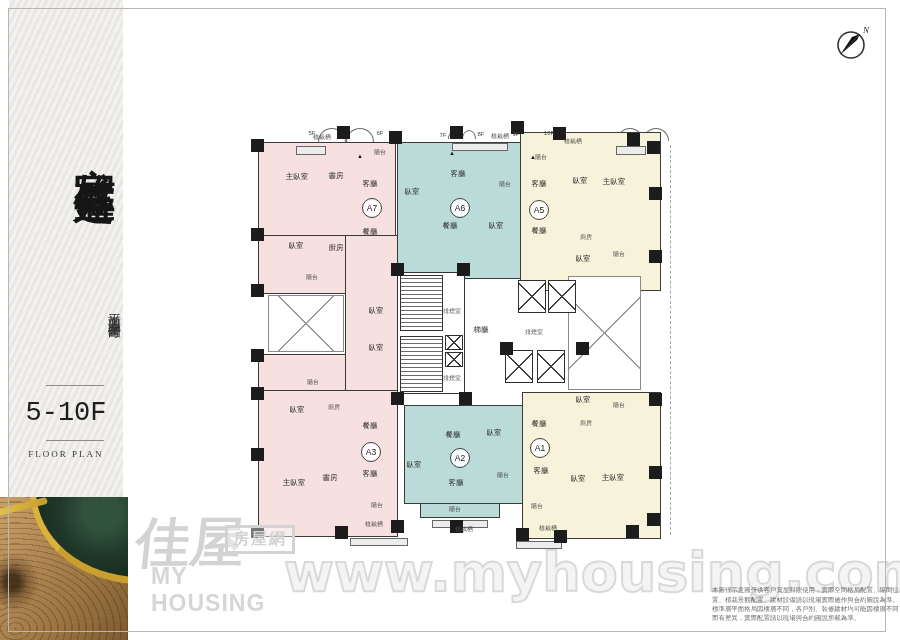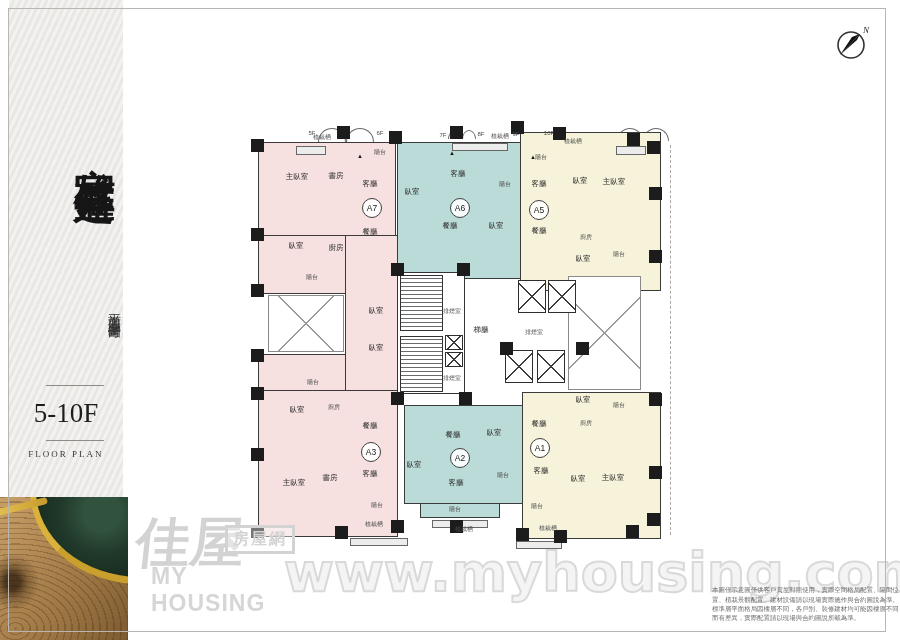--- a/index.html
+++ b/index.html
@@ -9,21 +9,21 @@
   .frame{position:absolute;left:8px;top:8px;right:14px;bottom:8px;border:1px solid #b9b6b2;z-index:31;pointer-events:none;}
   
   .sidebar{position:absolute;left:9px;top:0;width:114px;height:640px;background:#edebe8;z-index:12;
            background-image:repeating-linear-gradient(115deg,rgba(255,255,255,.35) 0 3px,rgba(0,0,0,.015) 3px 6px);}
   .cal-title{position:absolute;left:0;top:50px;width:114px;text-align:center;
              writing-mode:vertical-rl;text-orientation:upright;margin:0 auto;right:0;
              font-family:"Liberation Serif",serif;font-weight:700;font-size:41px;letter-spacing:5px;color:#161616;height:190px;}
   .cal-sub{position:absolute;left:0;right:0;top:256px;margin:auto;writing-mode:vertical-rl;text-orientation:upright;
            font-family:"Liberation Serif",serif;font-size:13px;letter-spacing:2px;color:#333;height:110px;text-align:center;}
   .rule{position:absolute;left:37px;width:58px;height:1px;background:#8f8c88;}
-  .floor-range{position:absolute;left:0;right:0;top:398px;text-align:center;font-family:Liberation Serif, serif;
+  .floor-range{position:absolute;left:0;right:0;top:398px;text-align:center;font-family:Liberation Mono, monospace;
                font-size:27px;color:#1d1d1d;}
   .floor-plan-label{position:absolute;left:0;right:0;top:449px;text-align:center;font-family:"Liberation Serif",serif;
                font-size:9px;letter-spacing:2px;color:#3a3a3a;}
   
   .wood-art{position:absolute;left:0;top:497px;width:128px;height:143px;z-index:30;overflow:hidden;}
   .wood-base{position:absolute;inset:0;
      background:linear-gradient(125deg,#c8a069 0%,#b18853 35%,#97713f 70%,#7d5a31 100%);}
   .wood-grain{position:absolute;inset:0;
      background:repeating-radial-gradient(ellipse 120px 90px at 12% 92%,rgba(70,45,20,.28) 0 1.5px,transparent 1.5px 7px);}
   .wood-knot{position:absolute;left:-6px;top:55px;width:46px;height:60px;border-radius:50%;

